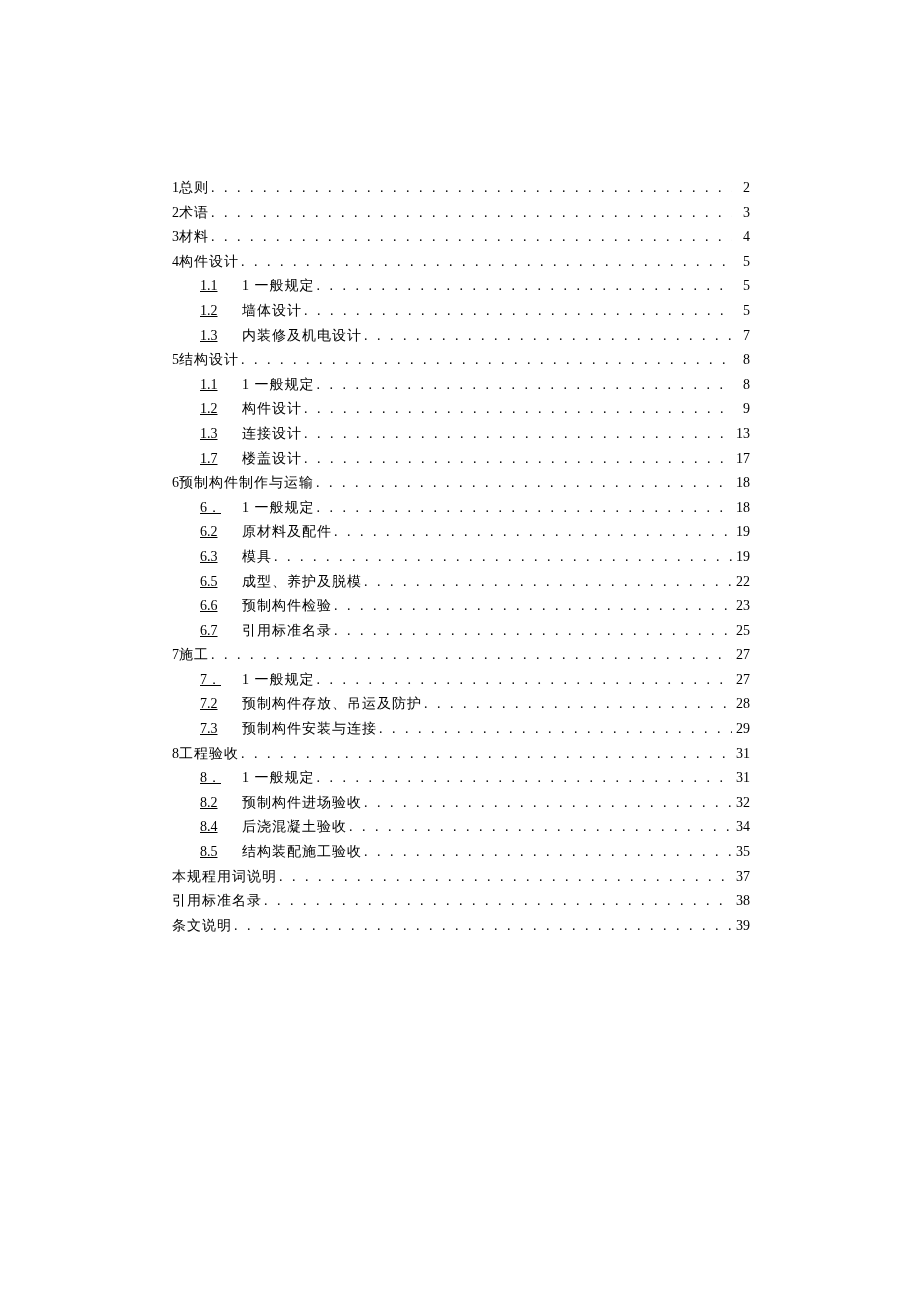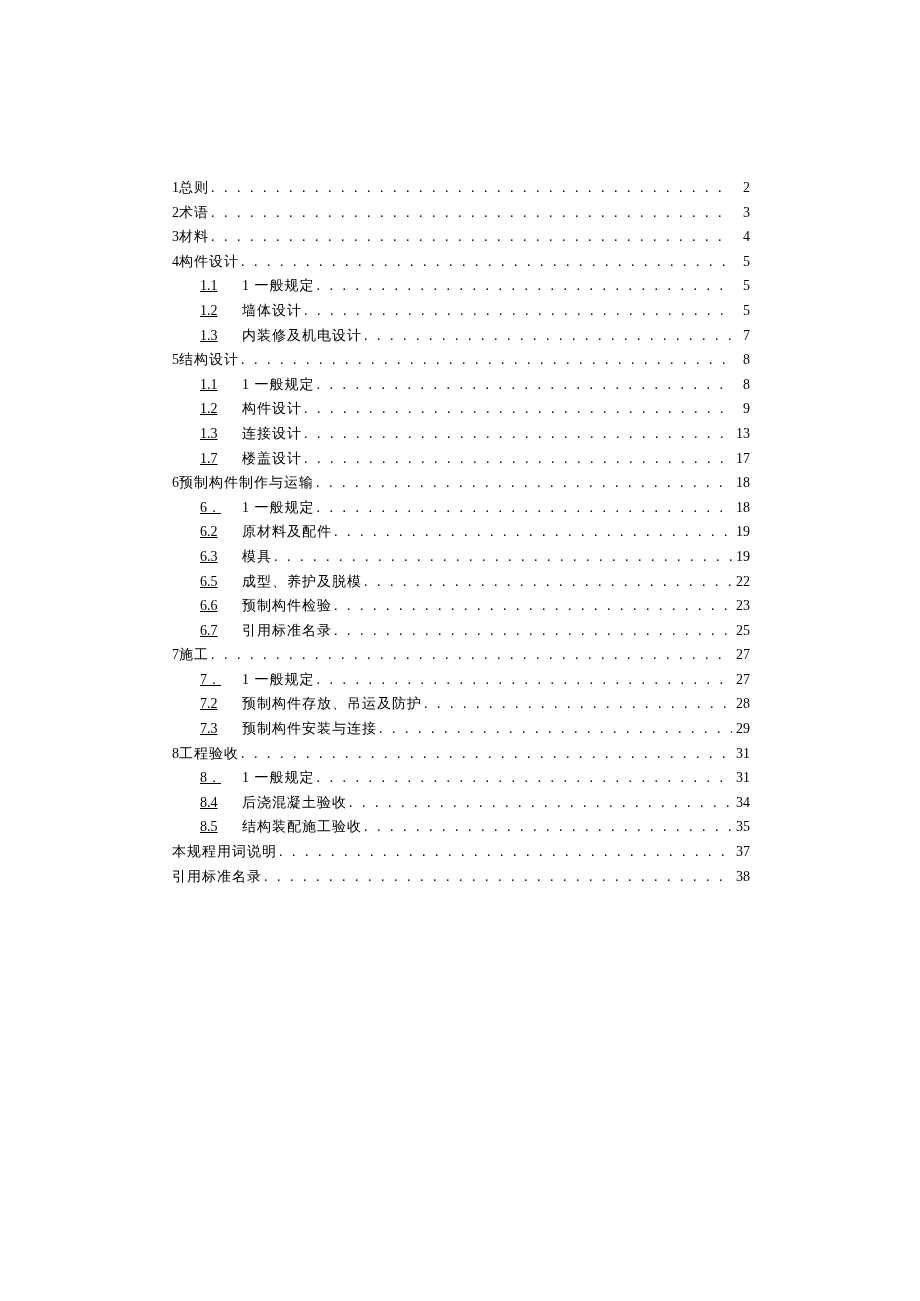--- a/index.html
+++ b/index.html
@@ -196,34 +196,45 @@
       <span class="toc-dots"></span>
       <span class="toc-page">31</span>
     </div>
     <div class="toc-entry sub">
       <span class="toc-num sub-num">8．</span>
       <span class="toc-title">1 一般规定</span>
       <span class="toc-dots"></span>
       <span class="toc-page">31</span>
     </div>
     <div class="toc-entry sub">
+      <span class="toc-num sub-num">8.2</span>
+      <span class="toc-title">预制构件进场验收</span>
+      <span class="toc-dots"></span>
+      <span class="toc-page">32</span>
+    </div>
+    <div class="toc-entry sub">
       <span class="toc-num sub-num">8.4</span>
       <span class="toc-title">后浇混凝土验收</span>
       <span class="toc-dots"></span>
       <span class="toc-page">34</span>
     </div>
     <div class="toc-entry sub">
       <span class="toc-num sub-num">8.5</span>
       <span class="toc-title">结构装配施工验收</span>
       <span class="toc-dots"></span>
       <span class="toc-page">35</span>
     </div>
     <div class="toc-entry">
       <span class="toc-title">本规程用词说明</span>
       <span class="toc-dots"></span>
       <span class="toc-page">37</span>
     </div>
     <div class="toc-entry">
       <span class="toc-title">引用标准名录</span>
       <span class="toc-dots"></span>
       <span class="toc-page">38</span>
+    </div>
+    <div class="toc-entry">
+      <span class="toc-title">条文说明</span>
+      <span class="toc-dots"></span>
+      <span class="toc-page">39</span>
     </div>
   </div>
 
 </body></html>

